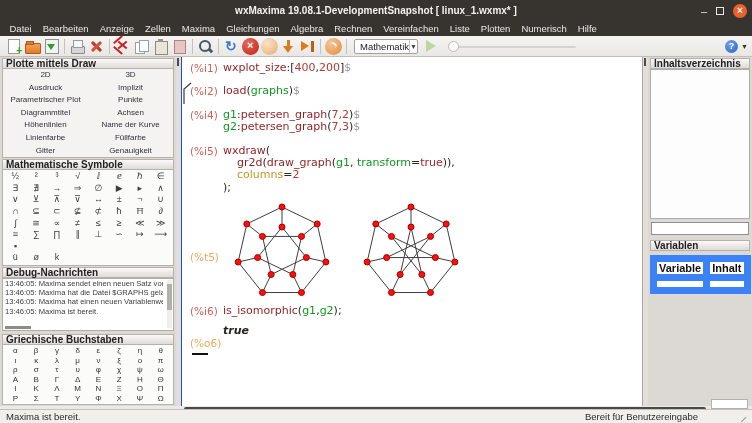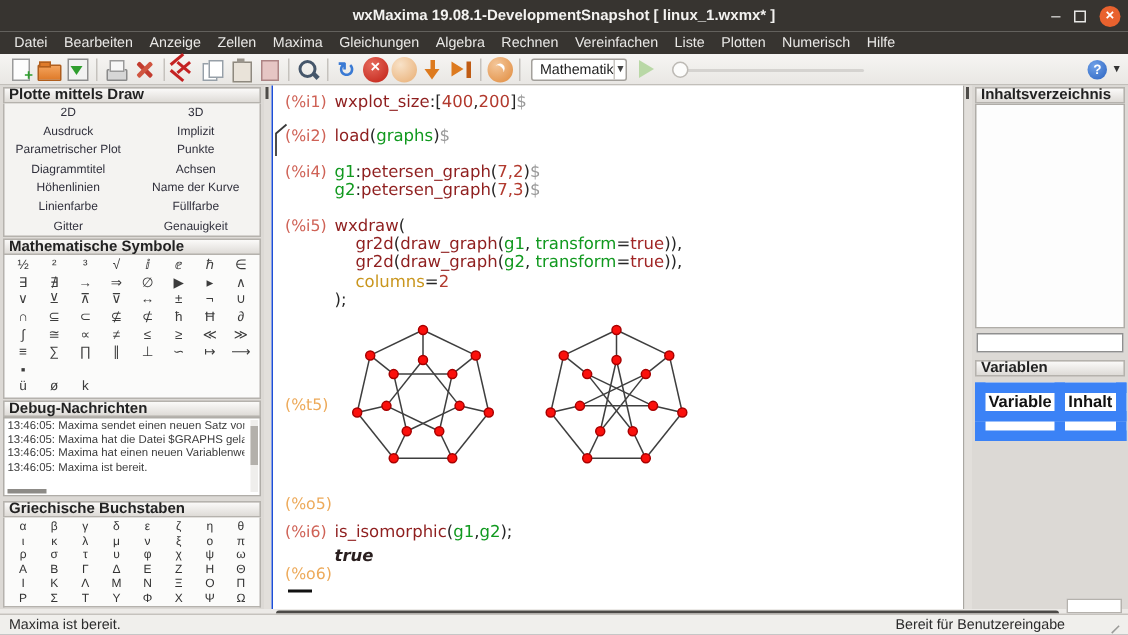--- a/index.html
+++ b/index.html
@@ -135,21 +135,21 @@
   .var-table .hdr{font-weight:bold;color:#111;}
   .var-col1{width:60px;}
   .var-col2{width:34px;}
 
   
   .hscrollbar{position:absolute;left:184px;top:407px;width:522px;height:3.5px;background:#4c4a47;border-radius:2px;}
   .corner-box{position:absolute;left:711px;top:399px;width:37px;height:10px;background:#fff;border:1px solid #b5b2ad;}
   .statusbar{position:absolute;left:0;top:409px;width:752px;height:14px;background:#f0efec;
              border-top:1px solid #c5c2bd;display:flex;align-items:center;font-size:9.5px;color:#2b2b2b;
              padding:0 6px;}
-  .statusbar .right{margin-left:auto;margin-right:36px;}
+  .statusbar .right{margin-left:auto;margin-right:48px;}
   .connection-icon{position:absolute;right:7px;top:4px;width:7px;height:7px;border-bottom:1.5px solid #9a9a98;transform:rotate(-45deg);}
 </style>
 </head>
 <body>
 
 <div id="app">
 
   <div class="titlebar">
     <span class="title-text">wxMaxima 19.08.1-DevelopmentSnapshot  [ linux_1.wxmx* ]</span>
     <span class="win-controls">
@@ -394,21 +394,20 @@
             <div class="lines">
               <div class="code-line"><span class="tk-var">g1</span><span class="tk-op">:</span><span class="tk-fn">petersen_graph</span><span class="tk-op">(</span><span class="tk-num">7,2</span><span class="tk-op">)</span><span class="tk-end">$</span></div>
               <div class="code-line"><span class="tk-var">g2</span><span class="tk-op">:</span><span class="tk-fn">petersen_graph</span><span class="tk-op">(</span><span class="tk-num">7,3</span><span class="tk-op">)</span><span class="tk-end">$</span></div>
             </div>
           </div>
           <div class="cell">
             <span class="lbl lbl-in">(%i5)</span>
             <div class="lines">
               <div class="code-line"><span class="tk-fn">wxdraw</span><span class="tk-op">(</span></div>
               <div class="code-line"><span class="tk-op">    </span><span class="tk-fn">gr2d</span><span class="tk-op">(</span><span class="tk-fn">draw_graph</span><span class="tk-op">(</span><span class="tk-var">g1</span><span class="tk-op">, </span><span class="tk-var">transform</span><span class="tk-op">=</span><span class="tk-kw">true</span><span class="tk-op">)),</span></div>
-              <div class="code-line"><span class="tk-op">    </span><span class="tk-fn">gr2d</span><span class="tk-op">(</span><span class="tk-fn">draw_graph</span><span class="tk-op">(</span><span class="tk-var">g2</span><span class="tk-op">, </span><span class="tk-var">transform</span><span class="tk-op">=</span><span class="tk-kw">true</span><span class="tk-op">)),</span></div>
               <div class="code-line"><span class="tk-op">    </span><span class="tk-opt">columns</span><span class="tk-op">=</span><span class="tk-num">2</span></div>
               <div class="code-line"><span class="tk-op">);</span></div>
             </div>
           </div>
           <div class="cell img-cell">
             <span class="lbl lbl-out">(%t5)</span>
             <div class="graphs">
               <svg width="115" height="98">
                 <line x1="57" y1="5" x2="92.18241671106134" y2="21.942958916356993" stroke="#3e3e3e" stroke-width="1"></line>
                 <line x1="57" y1="5" x2="57" y2="25" stroke="#3e3e3e" stroke-width="1"></line>
@@ -479,23 +478,20 @@
                 <circle cx="76.54578706170075" cy="34.41275495353166" r="3" fill="#fb100c" stroke="#a80000"></circle>
                 <circle cx="81.37319780454558" cy="55.56302334890786" r="3" fill="#fb100c" stroke="#a80000"></circle>
                 <circle cx="67.84709347793896" cy="72.52422169756048" r="3" fill="#fb100c" stroke="#a80000"></circle>
                 <circle cx="46.152906522061045" cy="72.52422169756048" r="3" fill="#fb100c" stroke="#a80000"></circle>
                 <circle cx="32.62680219545441" cy="55.56302334890786" r="3" fill="#fb100c" stroke="#a80000"></circle>
                 <circle cx="37.45421293829925" cy="34.41275495353167" r="3" fill="#fb100c" stroke="#a80000"></circle>
               </svg>
             </div>
           </div>
           <div class="cell">
-            <span class="lbl lbl-out">(%o5)</span>
-          </div>
-          <div class="cell">
             <span class="lbl lbl-in">(%i6)</span>
             <div class="lines">
               <div class="code-line"><span class="tk-fn">is_isomorphic</span><span class="tk-op">(</span><span class="tk-var">g1</span><span class="tk-op">,</span><span class="tk-var">g2</span><span class="tk-op">);</span></div>
             </div>
           </div>
           <div class="cell">
             <span class="lbl lbl-out">(%o6)</span>
             <div class="lines">
               <div class="code-line"><span class="tk-res">true</span></div>
             </div>

